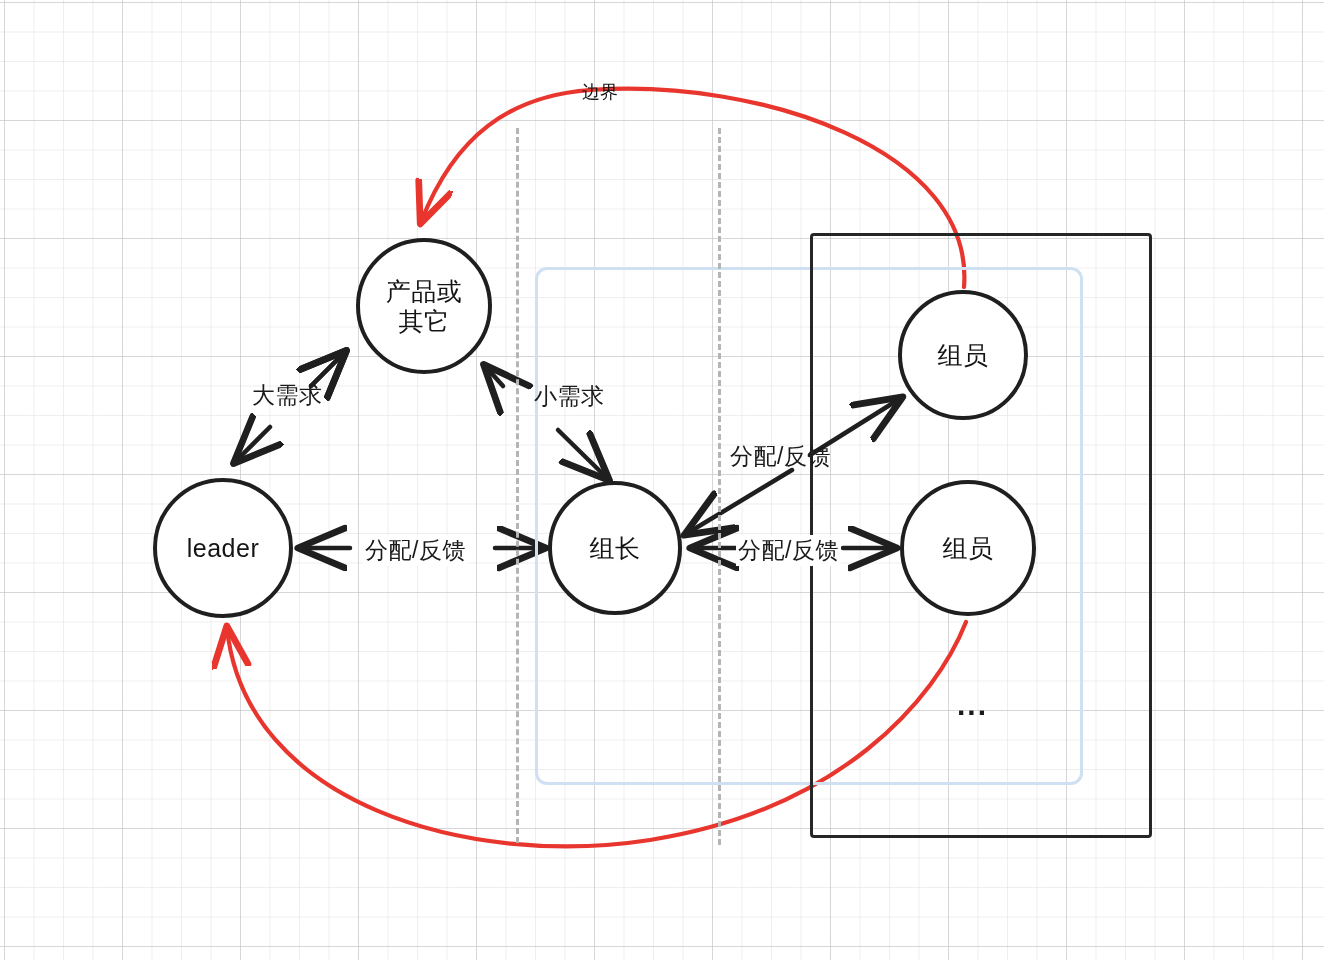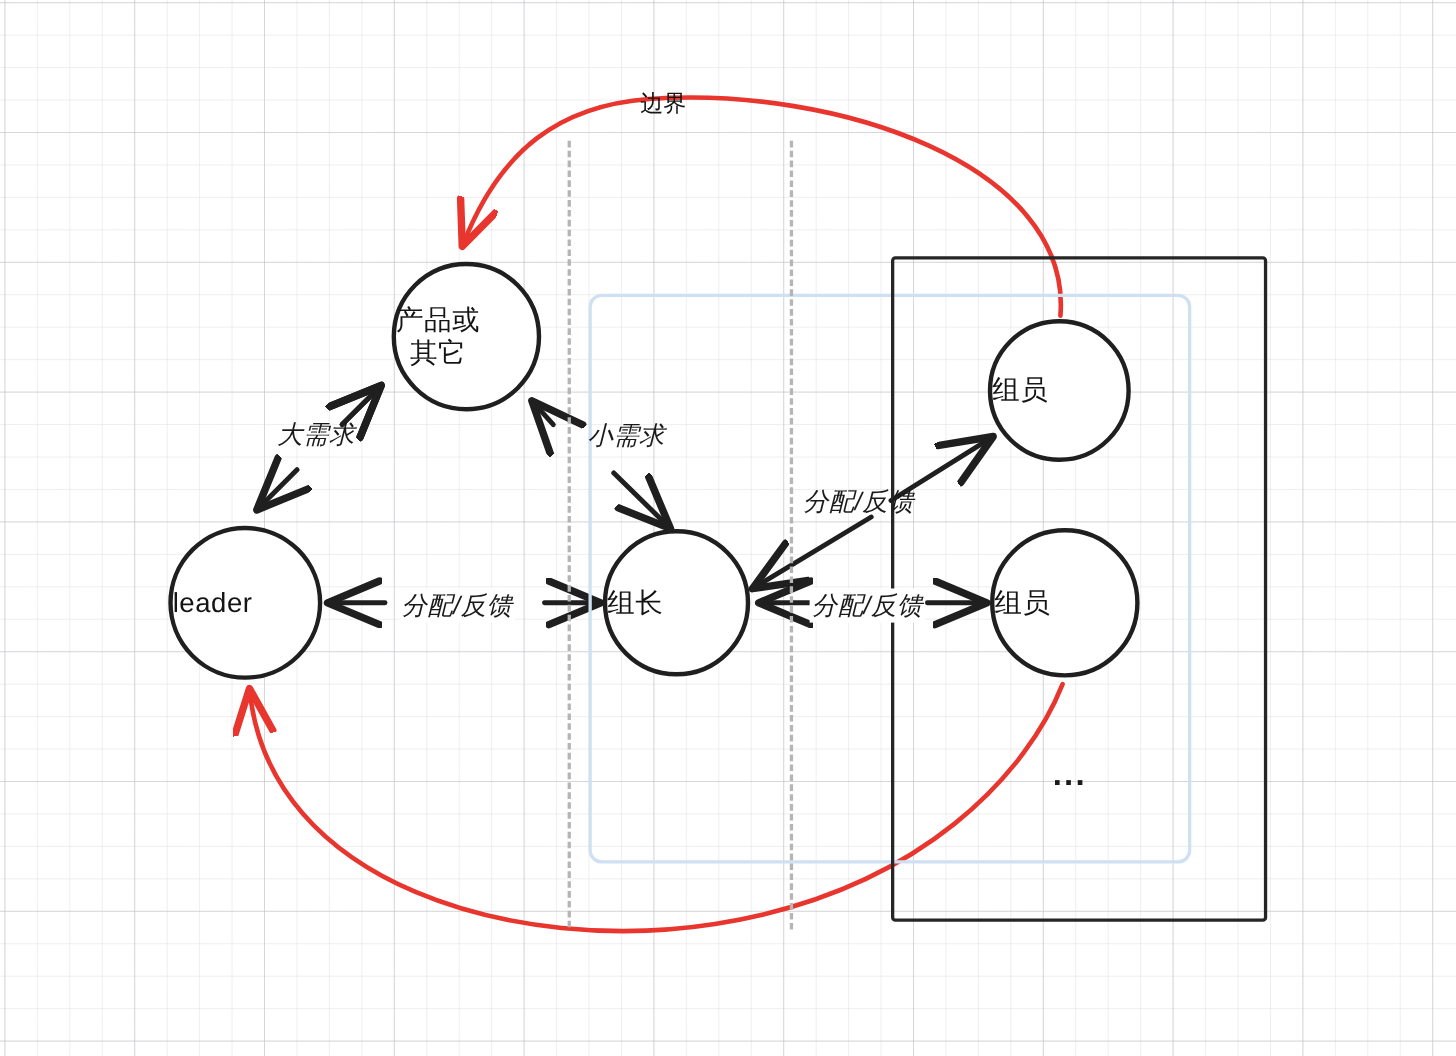--- a/index.html
+++ b/index.html
@@ -33,46 +33,46 @@
     height: 960px;
   }
   .node {
     position: absolute;
     border: 4px solid #1f1f1f;
     border-radius: 50%;
     background: #ffffff;
     box-sizing: border-box;
     display: flex;
     align-items: center;
+    justify-content: center;
     text-align: center;
     color: #141414;
     font-size: 25px;
     line-height: 1.22;
     letter-spacing: 0.5px;
     z-index: 4;
   }
   .node-label { display: block; white-space: pre-line; }
   .edge-label {
     position: absolute;
     color: #1a1a1a;
     font-size: 23px;
     white-space: nowrap;
     background: rgba(255,255,255,0.0);
     z-index: 6;
     letter-spacing: 0.5px;
-    font-style: italic;
   }
   .edge-label.boxed {
     background: #ffffff;
     padding: 0 2px;
   }
   .red-label {
     position: absolute;
     color: #151515;
-    font-size: 21px;
+    font-size: 18px;
     z-index: 7;
     white-space: nowrap;
   }
   .ellipsis-label {
     position: absolute;
     color: #1a1a1a;
     font-size: 30px;
     font-weight: bold;
     letter-spacing: 2px;
     z-index: 6;

